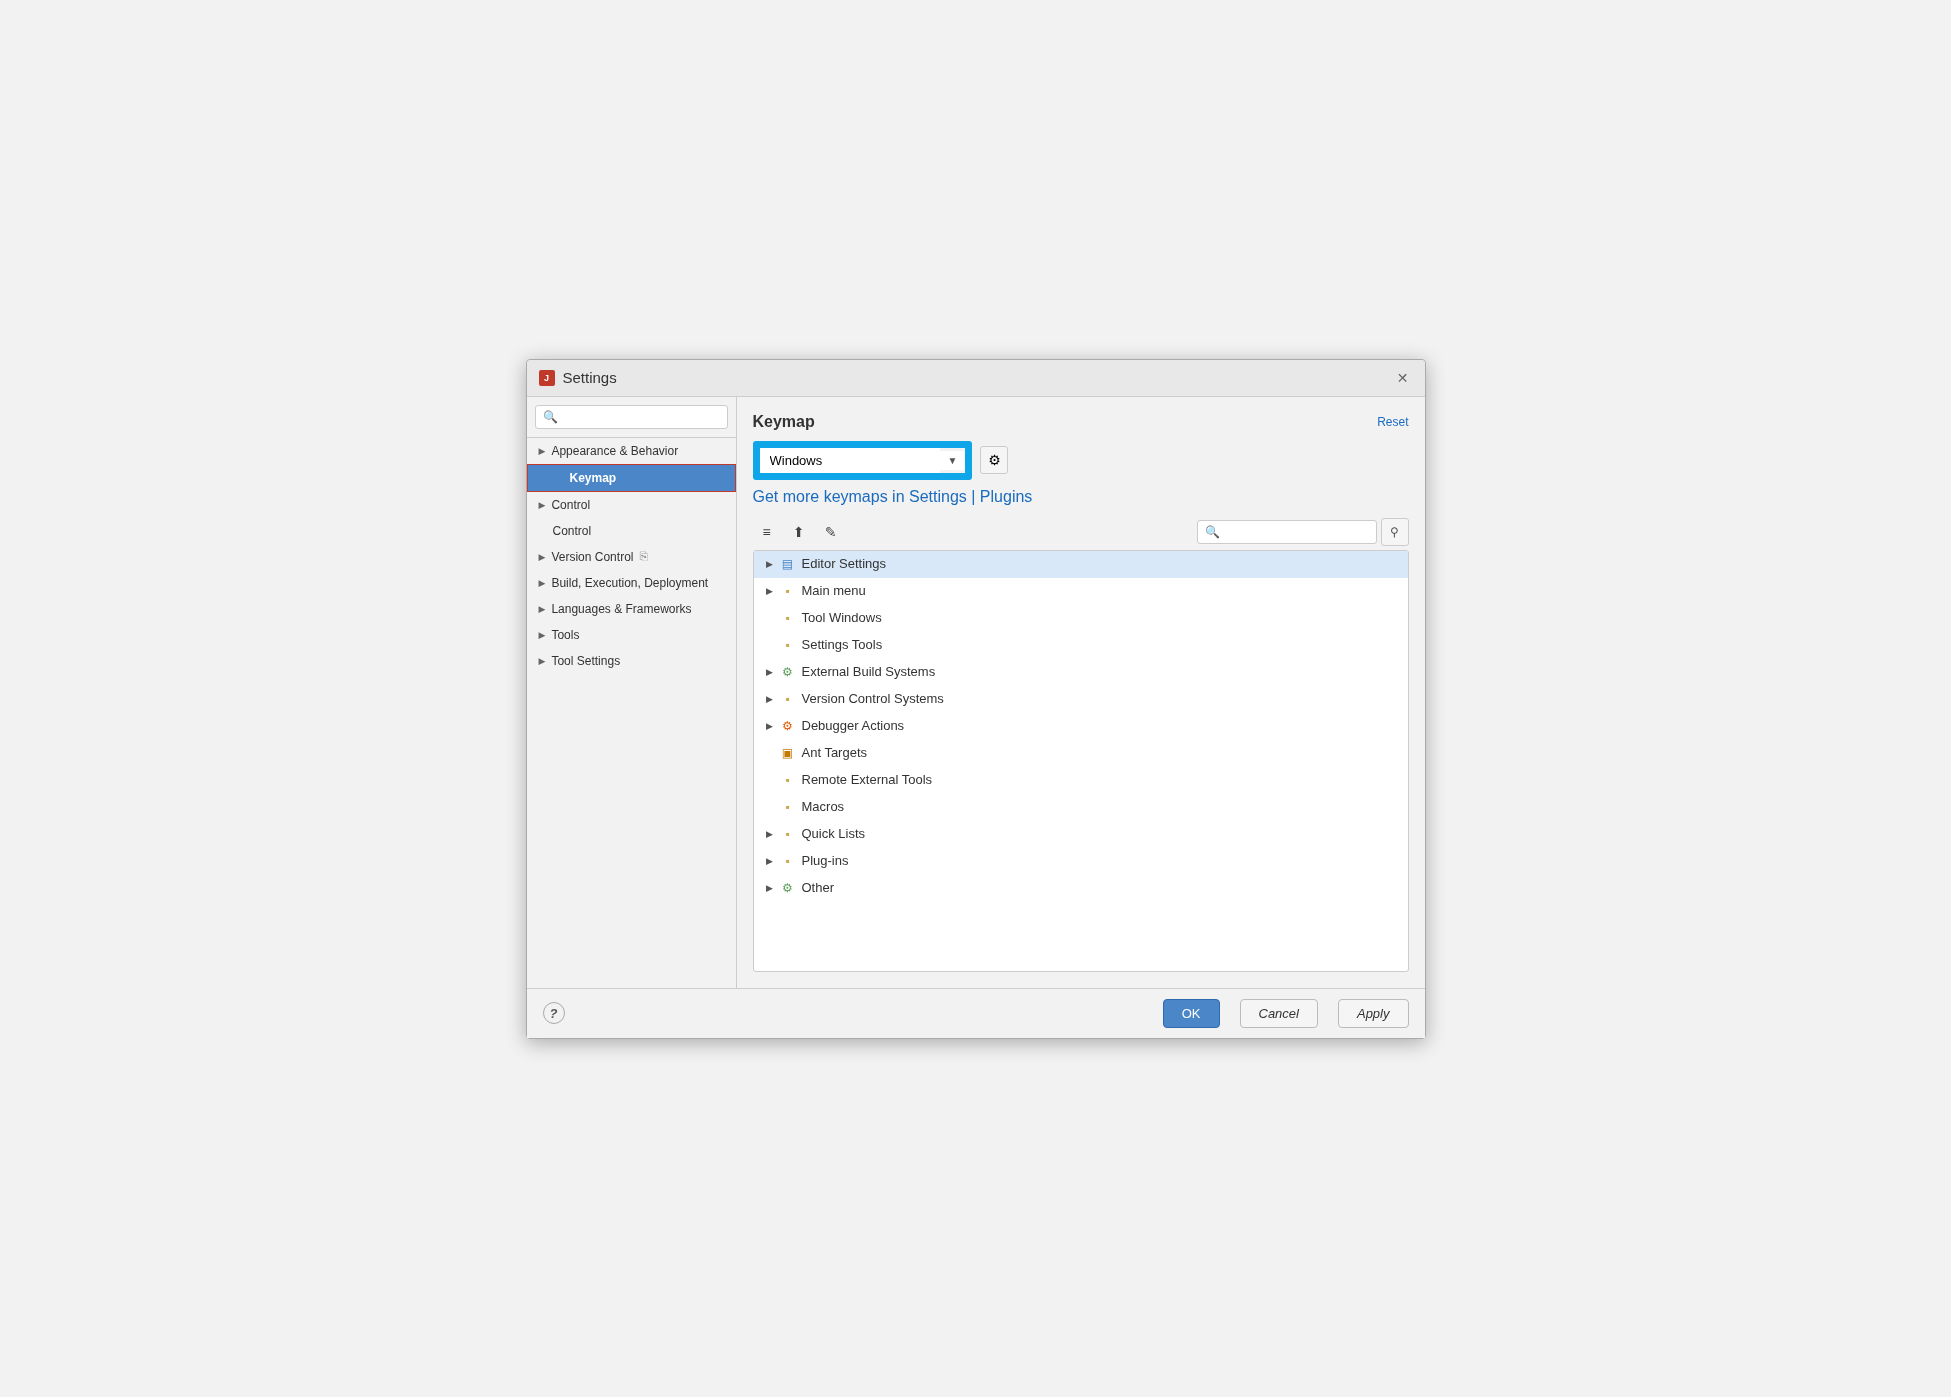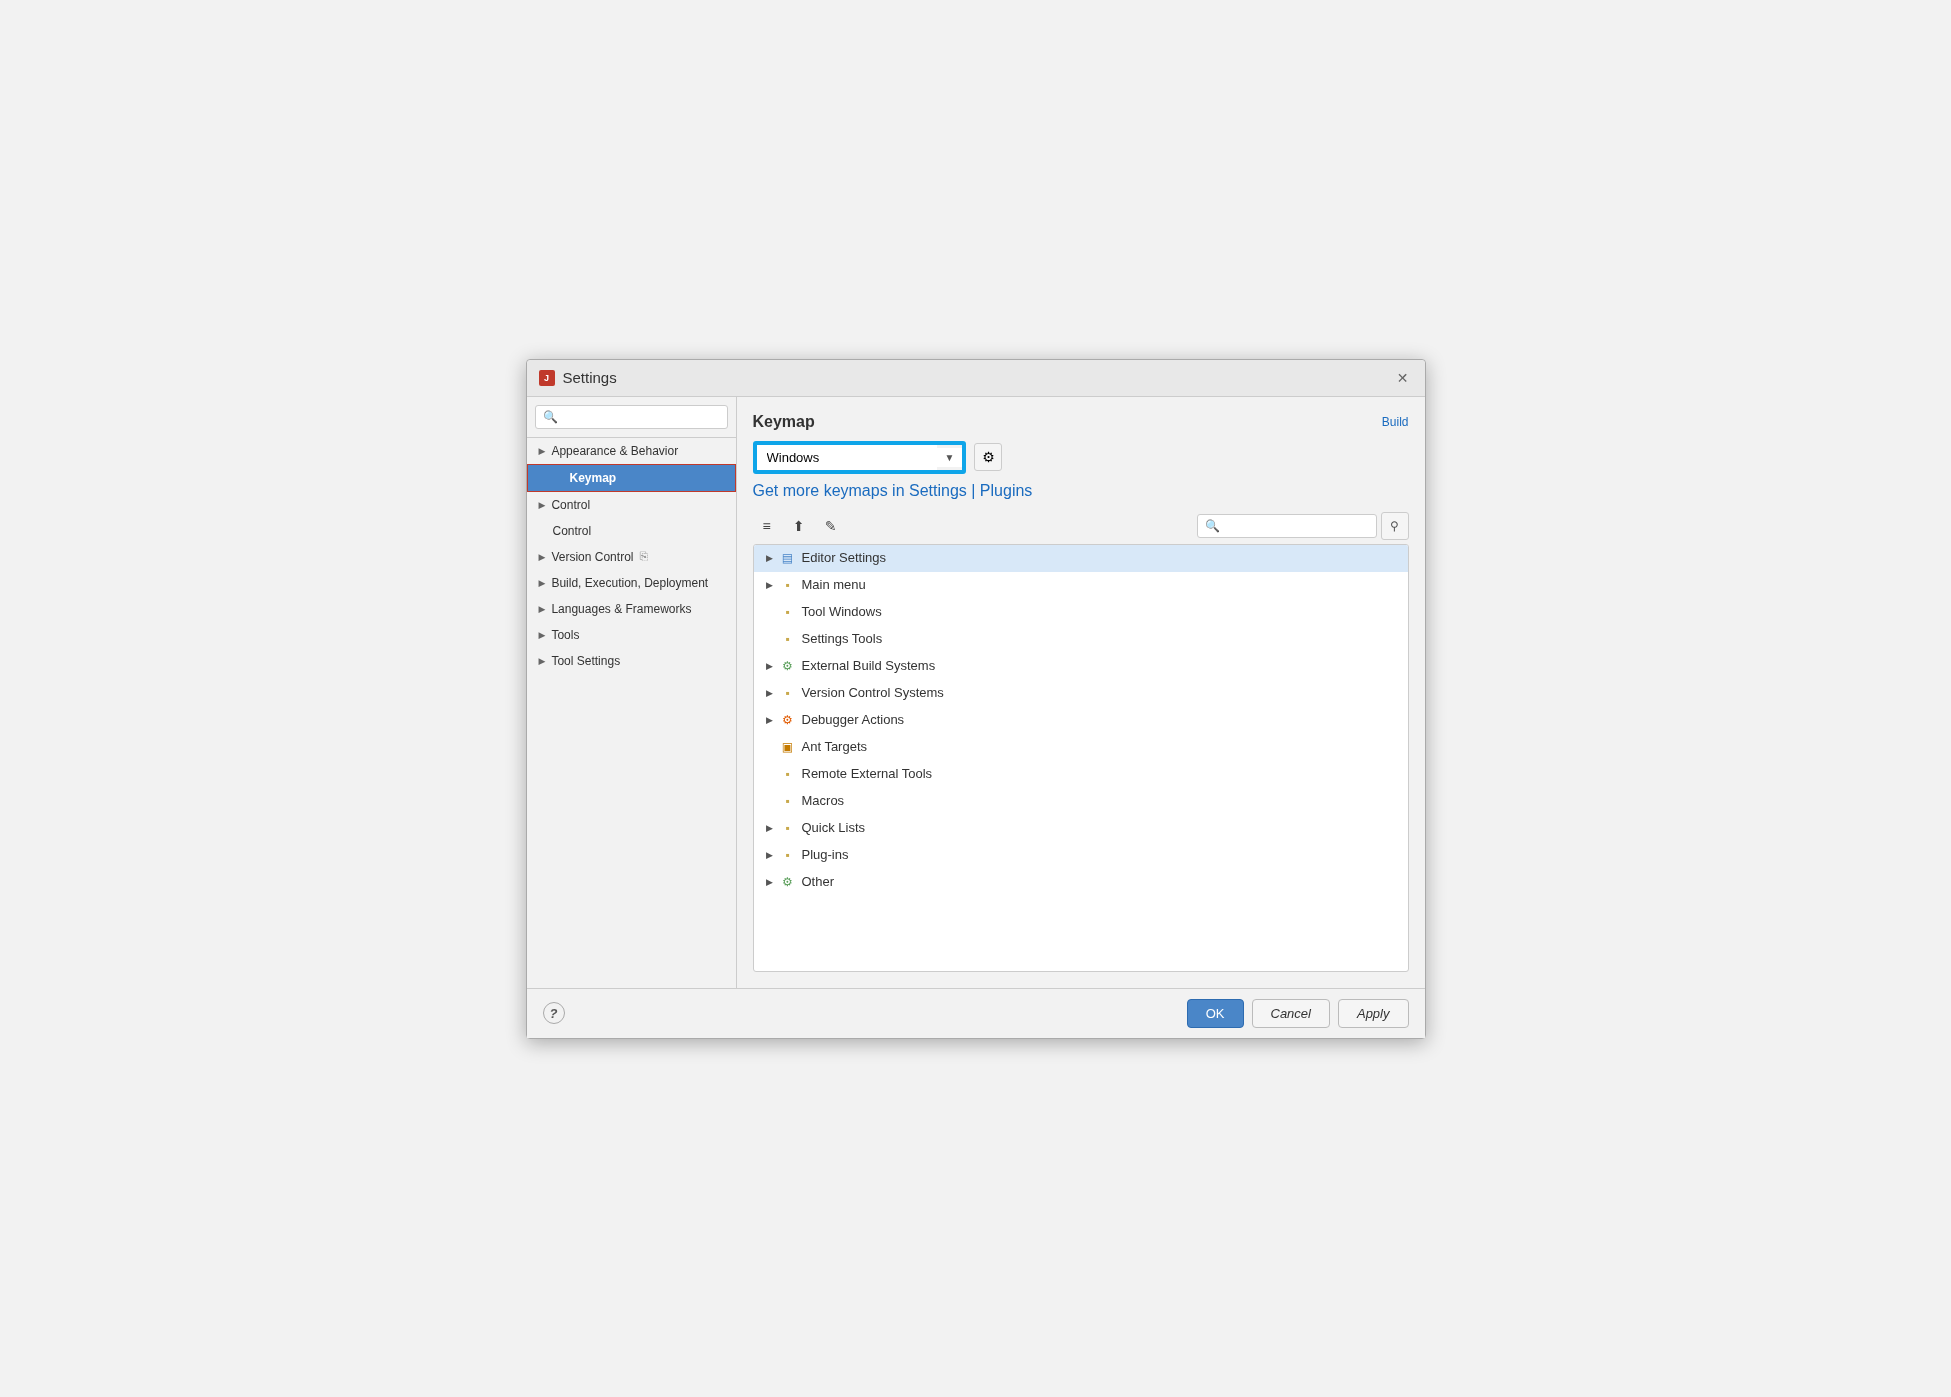--- a/index.html
+++ b/index.html
@@ -125,21 +125,21 @@
       text-decoration: none;
       font-size: 12px;
       cursor: pointer;
     }
     .keymap-selector-row {
       display: flex;
       align-items: center;
       margin-bottom: 8px;
     }
     .keymap-select-wrapper {
-      border: 4px solid #0ea5e9;
+      border: 7px solid #0ea5e9;
       border-radius: 3px;
       display: flex;
       align-items: center;
     }
     .keymap-select {
       border: none;
       background: white;
       padding: 5px 10px;
       font-size: 13px;
       width: 180px;
@@ -265,21 +265,21 @@
       font-size: 13px;
       font-style: italic;
       font-weight: bold;
     }
     .bottom-spacer { flex: 1; }
     .btn {
       padding: 6px 18px;
       border-radius: 4px;
       font-size: 13px;
       cursor: pointer;
-      margin-left: 8px;
+      margin-left: 20px;
       border: 1px solid transparent;
     }
     .btn-primary {
       background: #4a86c8;
       color: white;
       border-color: #2d6bb0;
     }
     .btn-default {
       background: #f5f5f5;
       color: #333;
@@ -344,21 +344,21 @@
           <div class="nav-item">
             <span class="chevron">▶</span>
             <span>Tool Settings</span>
           </div>
         </div>
     </div>
 
     <div class="main-panel">
       <div class="panel-header">
         <span class="panel-title">Keymap</span>
-        <a class="reset-link">Build</a>
+        <a class="reset-link">Reset</a>
       </div>
 
       <div class="keymap-selector-row">
         <div class="keymap-select-wrapper">
           <select class="keymap-select">
             <option>Windows</option>
             <option>macOS</option>
             <option>Default</option>
           </select>
           <div class="keymap-dropdown-arrow">▼</div>

